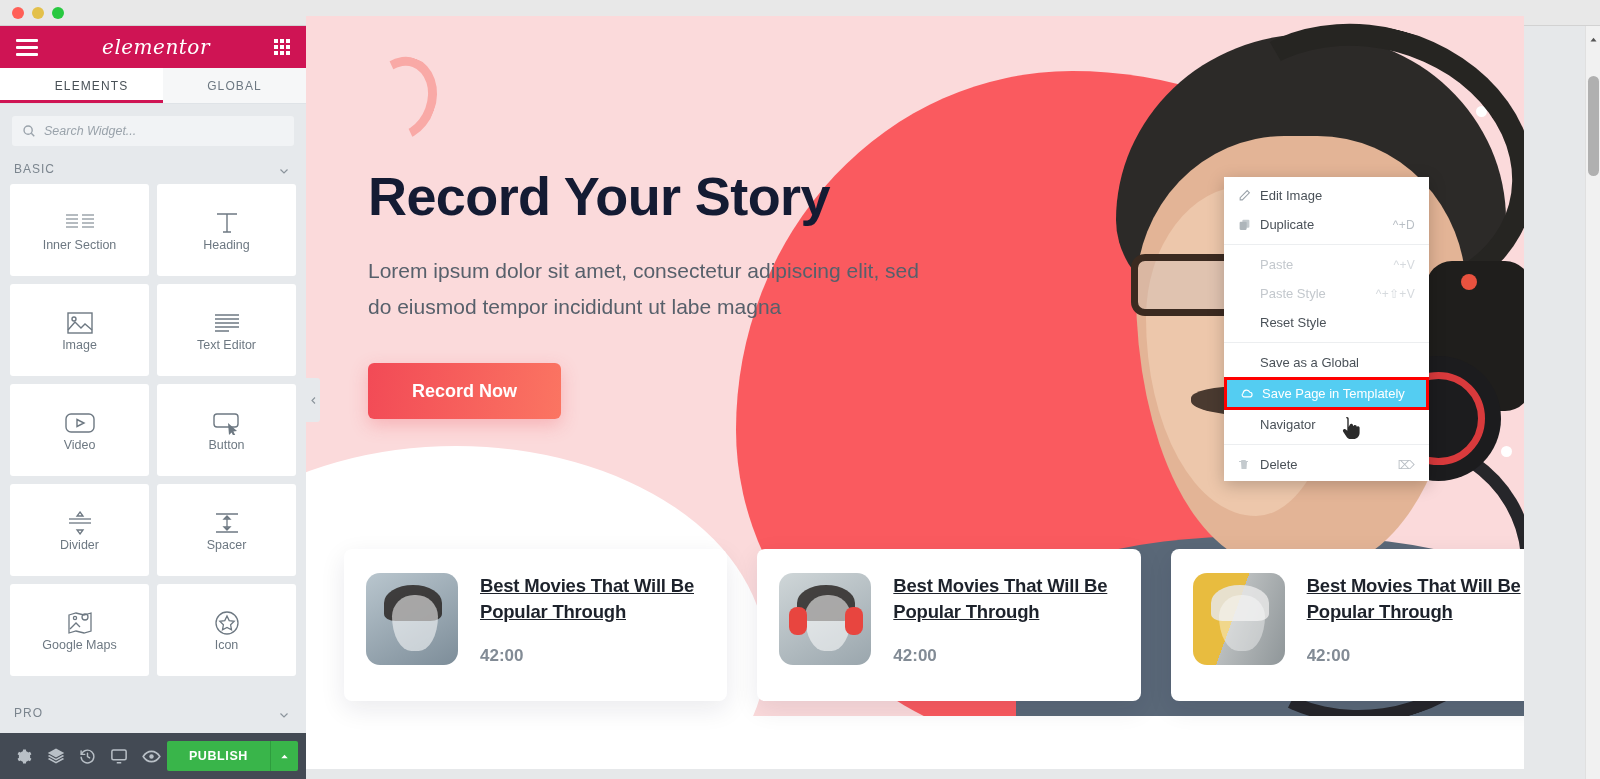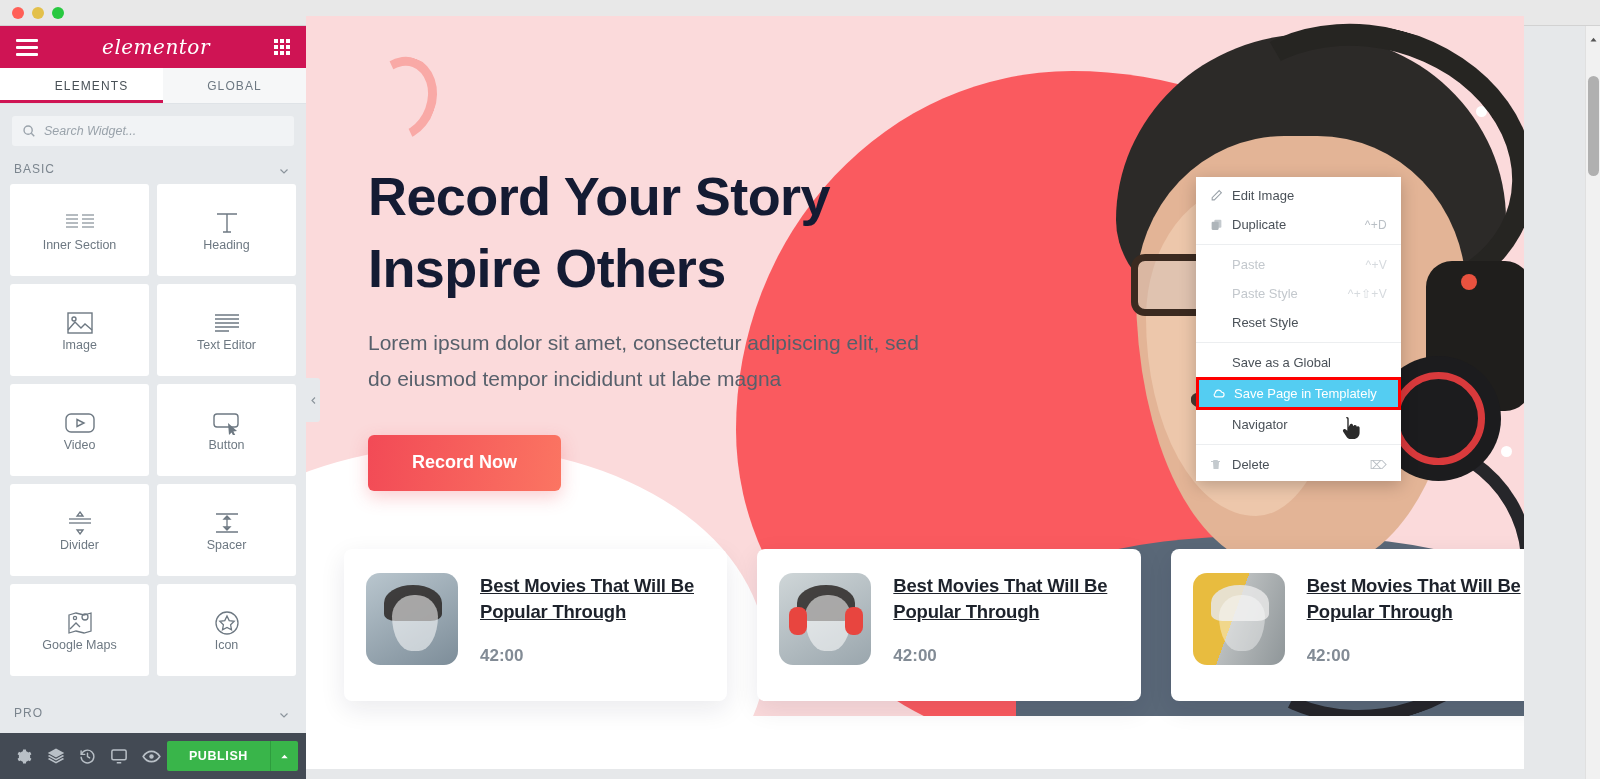--- a/index.html
+++ b/index.html
@@ -290,21 +290,21 @@
   .card-title {
     font-size: 18.5px; line-height: 1.42; font-weight: bold;
     color: #1d222b; letter-spacing: -0.2px; text-decoration: underline;
   }
   .card-time {
     margin-top: 20px; font-size: 17px; font-weight: bold; color: #828b95;
   }
 
   
   .ctx-menu {
-    position: absolute; left: 1196px; top: 177px;
+    position: absolute; left: 1224px; top: 177px;
     width: 205px; background: #fff; z-index: 60;
     box-shadow: 0 4px 16px rgba(0,0,0,.22);
     padding: 4px 0 2px 0;
     font-size: 13px;
   }
   .ctx-item {
     display: flex; align-items: center; height: 29px;
     padding: 0 14px 0 14px; color: #4a5158; cursor: pointer; position: relative;
   }
   .ctx-item .ico { width: 22px; flex: 0 0 auto; display: flex; align-items: center; }
@@ -399,21 +399,20 @@
       </div>
       <div class="p-stache"></div>
       <div class="mic-arm"></div>
     </div>
     <div class="mic-head"></div>
     <div class="mic-ring"></div>
 
     <div class="hero-copy">
       <h1 class="hero-h1">
         <span>Record Your Story</span><br>
-        <span>Inspire Others</span>
       </h1>
       <p class="hero-sub">Lorem ipsum dolor sit amet, consectetur adipiscing elit, sed do eiusmod tempor incididunt ut labe magna</p>
       <div class="cta">Record Now</div>
     </div>
   </div>
 
   <div class="cards">
     <div class="card">
       <div class="card-thumb th1">
         <span class="th-hair"></span>

